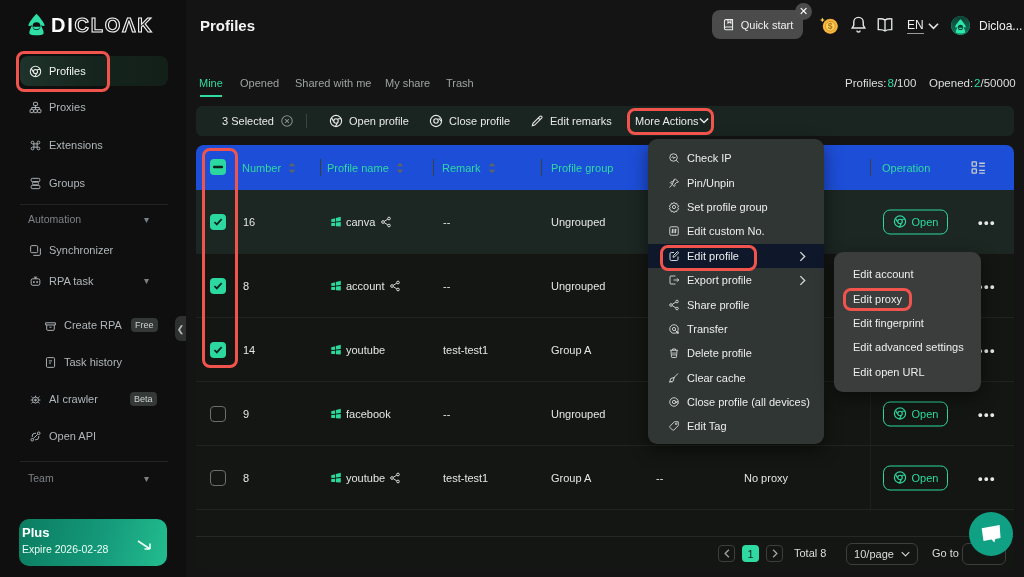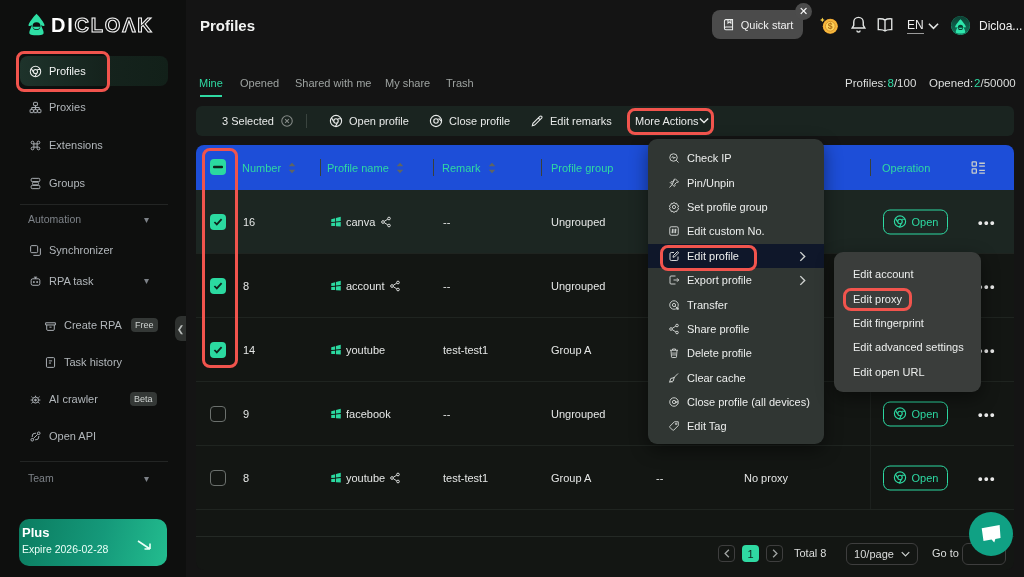--- a/index.html
+++ b/index.html
@@ -476,30 +476,30 @@
       <path d="M10 14.5 l.6-3.1 L18 4 a1.7 1.7 0 0 1 2.4 2.4 L13 13.8 Z"></path>
         </svg>Edit profile<span class="chev"><svg width="7" height="11" viewBox="0 0 8 12" fill="none" stroke="#cfd2d0" stroke-width="1.6">
             <path d="M1.5 1 L6.5 6 L1.5 11"></path>
           </svg></span></div>
     <div class="mi"><svg width="12" height="12" viewBox="0 0 24 24" fill="none" stroke="#d8dbd9" stroke-width="1.8">
       <path d="M15 4 H6 a2 2 0 0 0 -2 2 v12 a2 2 0 0 0 2 2 h9 M11 12 h10 M18 8.5 L21.5 12 L18 15.5"></path>
         </svg>Export profile<span class="chev"><svg width="7" height="11" viewBox="0 0 8 12" fill="none" stroke="#cfd2d0" stroke-width="1.6">
             <path d="M1.5 1 L6.5 6 L1.5 11"></path>
           </svg></span></div>
     <div class="mi"><svg width="12" height="12" viewBox="0 0 24 24" fill="none" stroke="#d8dbd9" stroke-width="1.8">
-      <circle cx="12" cy="12" r="8.5"></circle>
-          <circle cx="12" cy="12" r="3.2"></circle>
-          <path d="M14.5 14.5 l6 6 M17 20.5 h3.5 V17"></path>
-        </svg>Transfer</div>
-    <div class="mi"><svg width="12" height="12" viewBox="0 0 24 24" fill="none" stroke="#d8dbd9" stroke-width="1.8">
       <circle cx="18" cy="5" r="2.6"></circle>
           <circle cx="6" cy="12" r="2.6"></circle>
           <circle cx="18" cy="19" r="2.6"></circle>
       <path d="M8.4 10.7 L15.6 6.3 M8.4 13.3 L15.6 17.7"></path>
         </svg>Share profile</div>
+    <div class="mi"><svg width="12" height="12" viewBox="0 0 24 24" fill="none" stroke="#d8dbd9" stroke-width="1.8">
+      <circle cx="12" cy="12" r="8.5"></circle>
+          <circle cx="12" cy="12" r="3.2"></circle>
+          <path d="M14.5 14.5 l6 6 M17 20.5 h3.5 V17"></path>
+        </svg>Transfer</div>
     <div class="mi"><svg width="12" height="12" viewBox="0 0 24 24" fill="none" stroke="#d8dbd9" stroke-width="1.8">
       <path d="M4 6.5 h16 M9 6 V4 h6 v2 M6 6.5 l1 13 a1.5 1.5 0 0 0 1.5 1.5 h7 a1.5 1.5 0 0 0 1.5-1.5 l1-13 M10 10.5 v7 M14 10.5 v7"></path>
         </svg>Delete profile</div>
     <div class="mi"><svg width="12" height="12" viewBox="0 0 24 24" fill="none" stroke="#d8dbd9" stroke-width="1.8">
       <path d="M20 3 L10.5 12.5 M13 11 l-7.5 2 -2.5 7.5 7.5-2.5 2-7.5 M5 18 l3 3"></path>
         </svg>Clear cache</div>
     <div class="mi"><svg width="12" height="12" viewBox="0 0 24 24" fill="none" stroke="#d8dbd9" stroke-width="1.8">
       <circle cx="12" cy="12" r="8.5"></circle>
           <circle cx="12" cy="12" r="3.2"></circle>
           <path d="M14.5 9.5 l5.5 5.5 M20 9.5 L14.5 15"></path>

